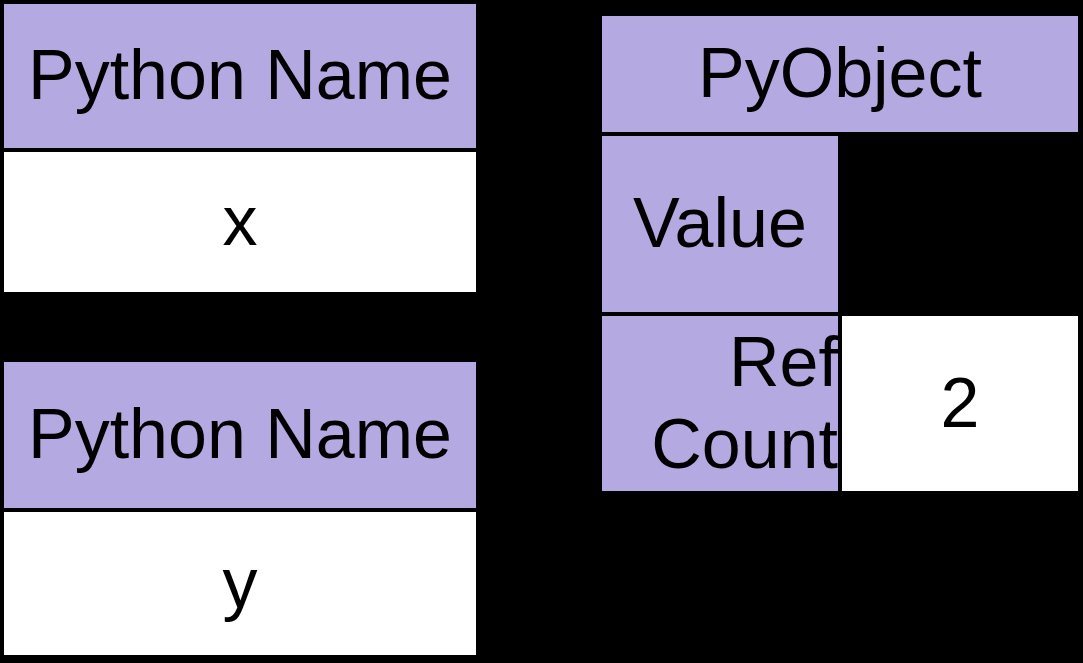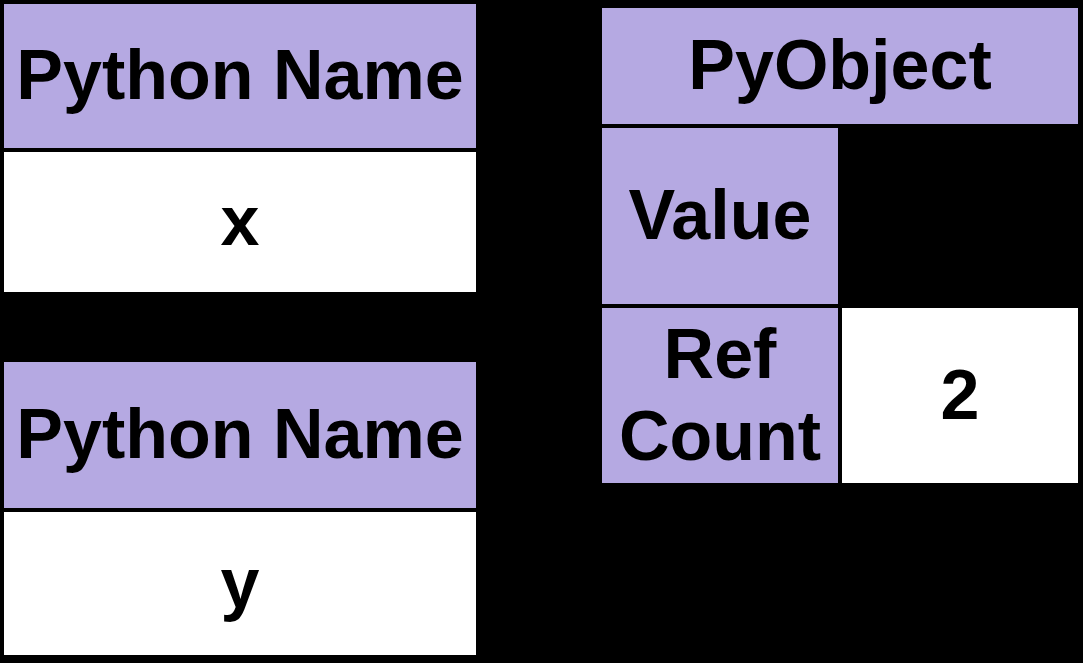--- a/index.html
+++ b/index.html
@@ -22,21 +22,20 @@
     display: flex;
     flex-direction: column;
     padding: 4px;
     gap: 4px;
     box-sizing: border-box;
   }
   .tbl-row {
     display: flex;
     gap: 4px;
     flex: 0 0 auto;
-    font-weight: bold;
   }
   .cell {
     display: flex;
     align-items: center;
     justify-content: center;
     text-align: center;
     font-size: 70px;
     line-height: 1.17;
     box-sizing: border-box;
   }
@@ -47,25 +46,25 @@
   #table-x { left: 0; top: 0; width: 480px; height: 300px; }
   #table-x .r1 .cell { width: 472px; height: 144px; }
   #table-x .r2 .cell { width: 472px; height: 140px; }
 
   
   #table-y { left: 0; top: 358px; width: 480px; height: 305px; }
   #table-y .r1 .cell { width: 472px; height: 146px; }
   #table-y .r2 .cell { width: 472px; height: 143px; }
 
   
-  #table-pyobject { left: 598px; top: 4px; width: 484px; height: 483px; }
+  #table-pyobject { left: 598px; top: 12px; width: 484px; height: 483px; }
   #table-pyobject .r1 .cell { width: 476px; height: 116px; }
   #table-pyobject .r2 .cell { height: 176px; }
   #table-pyobject .r3 .cell { height: 175px; }
-  #table-pyobject .col-l { width: 236px; }
+  #table-pyobject .col-l { width: 236px; text-align: right; }
   #table-pyobject .col-r { width: 236px; }
 </style>
 </head>
 <body>
 
 <div id="canvas">
 
   <div class="tbl" id="table-x">
     <div class="tbl-row r1">
       <div class="cell hdr">Python Name</div>

